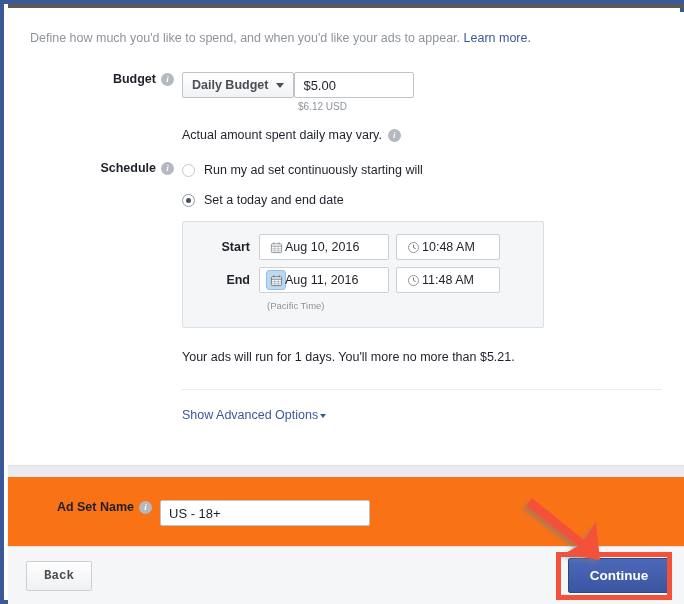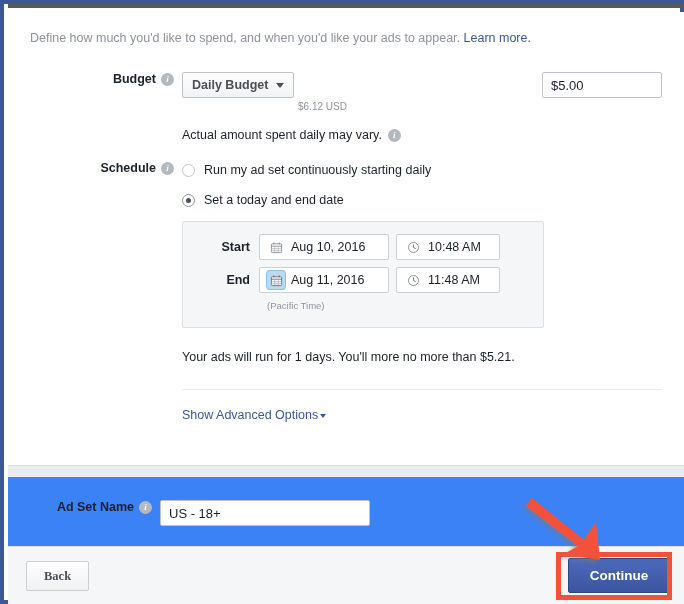--- a/index.html
+++ b/index.html
@@ -95,22 +95,20 @@
     line-height: 13px;
     text-align: center;
     font-family: "Liberation Serif", serif;
   }
 
   
   #budget-row { margin-top: 26px; }
   .budget-line {
     display: flex;
     align-items: center;
-    gap: 7px;
-    justify-content: space-between;
   }
   .select-btn {
     height: 26px;
     padding: 0 9px;
     box-sizing: border-box;
     border: 1px solid #bec2c9;
     border-radius: 2px;
     background: linear-gradient(to bottom, #ffffff 0%, #f1f2f4 100%);
     font-size: 12.5px;
     font-weight: bold;
@@ -216,21 +214,20 @@
   }
   .field-with-icon {
     height: 26px;
     width: 130px;
     box-sizing: border-box;
     border: 1px solid #ccd0d5;
     background: #ffffff;
     border-radius: 2px;
     display: flex;
     align-items: center;
-    gap: 6px;
     padding: 0 7px;
     font-size: 12.5px;
     color: #1d2129;
     margin-right: 7px;
     cursor: text;
   }
   .field-with-icon.time { width: 104px; margin-right: 0; }
   .cal-icon-wrap {
     display: flex;
     align-items: center;
@@ -288,21 +285,21 @@
     background: #e9ebee;
   }
 
   
   .card2 {
     position: absolute;
     left: 4px;
     top: 473px;
     width: 676px;
     height: 70px;
-    background: #3b82f6;
+    background: #f97316;
     box-sizing: border-box;
     border-bottom: 1px solid #dcdfe4;
   }
   #adset-row { padding-top: 23px; }
   #adset-name-input { width: 210px; }
 
   
   .footer {
     position: absolute;
     left: 4px;
@@ -319,21 +316,21 @@
     height: 30px;
     padding: 0 17px;
     box-sizing: border-box;
     border: 1px solid #ccd0d5;
     border-radius: 2px;
     background: linear-gradient(to bottom, #ffffff 0%, #f0f1f3 100%);
     font-size: 12.5px;
     font-weight: bold;
     color: #4b4f56;
     cursor: pointer;
-    font-family: Liberation Serif, serif;
+    font-family: Liberation Mono, monospace;
   }
   .btn-primary {
     position: absolute;
     right: 14px;
     top: 11px;
     height: 35px;
     width: 102px;
     box-sizing: border-box;
     border: 1px solid #29487d;
     border-radius: 2px;
@@ -403,21 +400,21 @@
 
       <div class="form-row" id="schedule-row">
         <div class="row-label">
           <span>Schedule</span>
           <span class="info-icon">i</span>
         </div>
         <div class="row-field">
 
           <div class="radio-line">
             <span class="radio"></span>
-            <span class="radio-label">Run my ad set continuously starting daily</span>
+            <span class="radio-label">Run my ad set continuously starting will</span>
           </div>
 
           <div class="radio-line">
             <span class="radio checked"></span>
             <span class="radio-label">Set a today and end date</span>
           </div>
 
           
           <div class="date-box">
 

